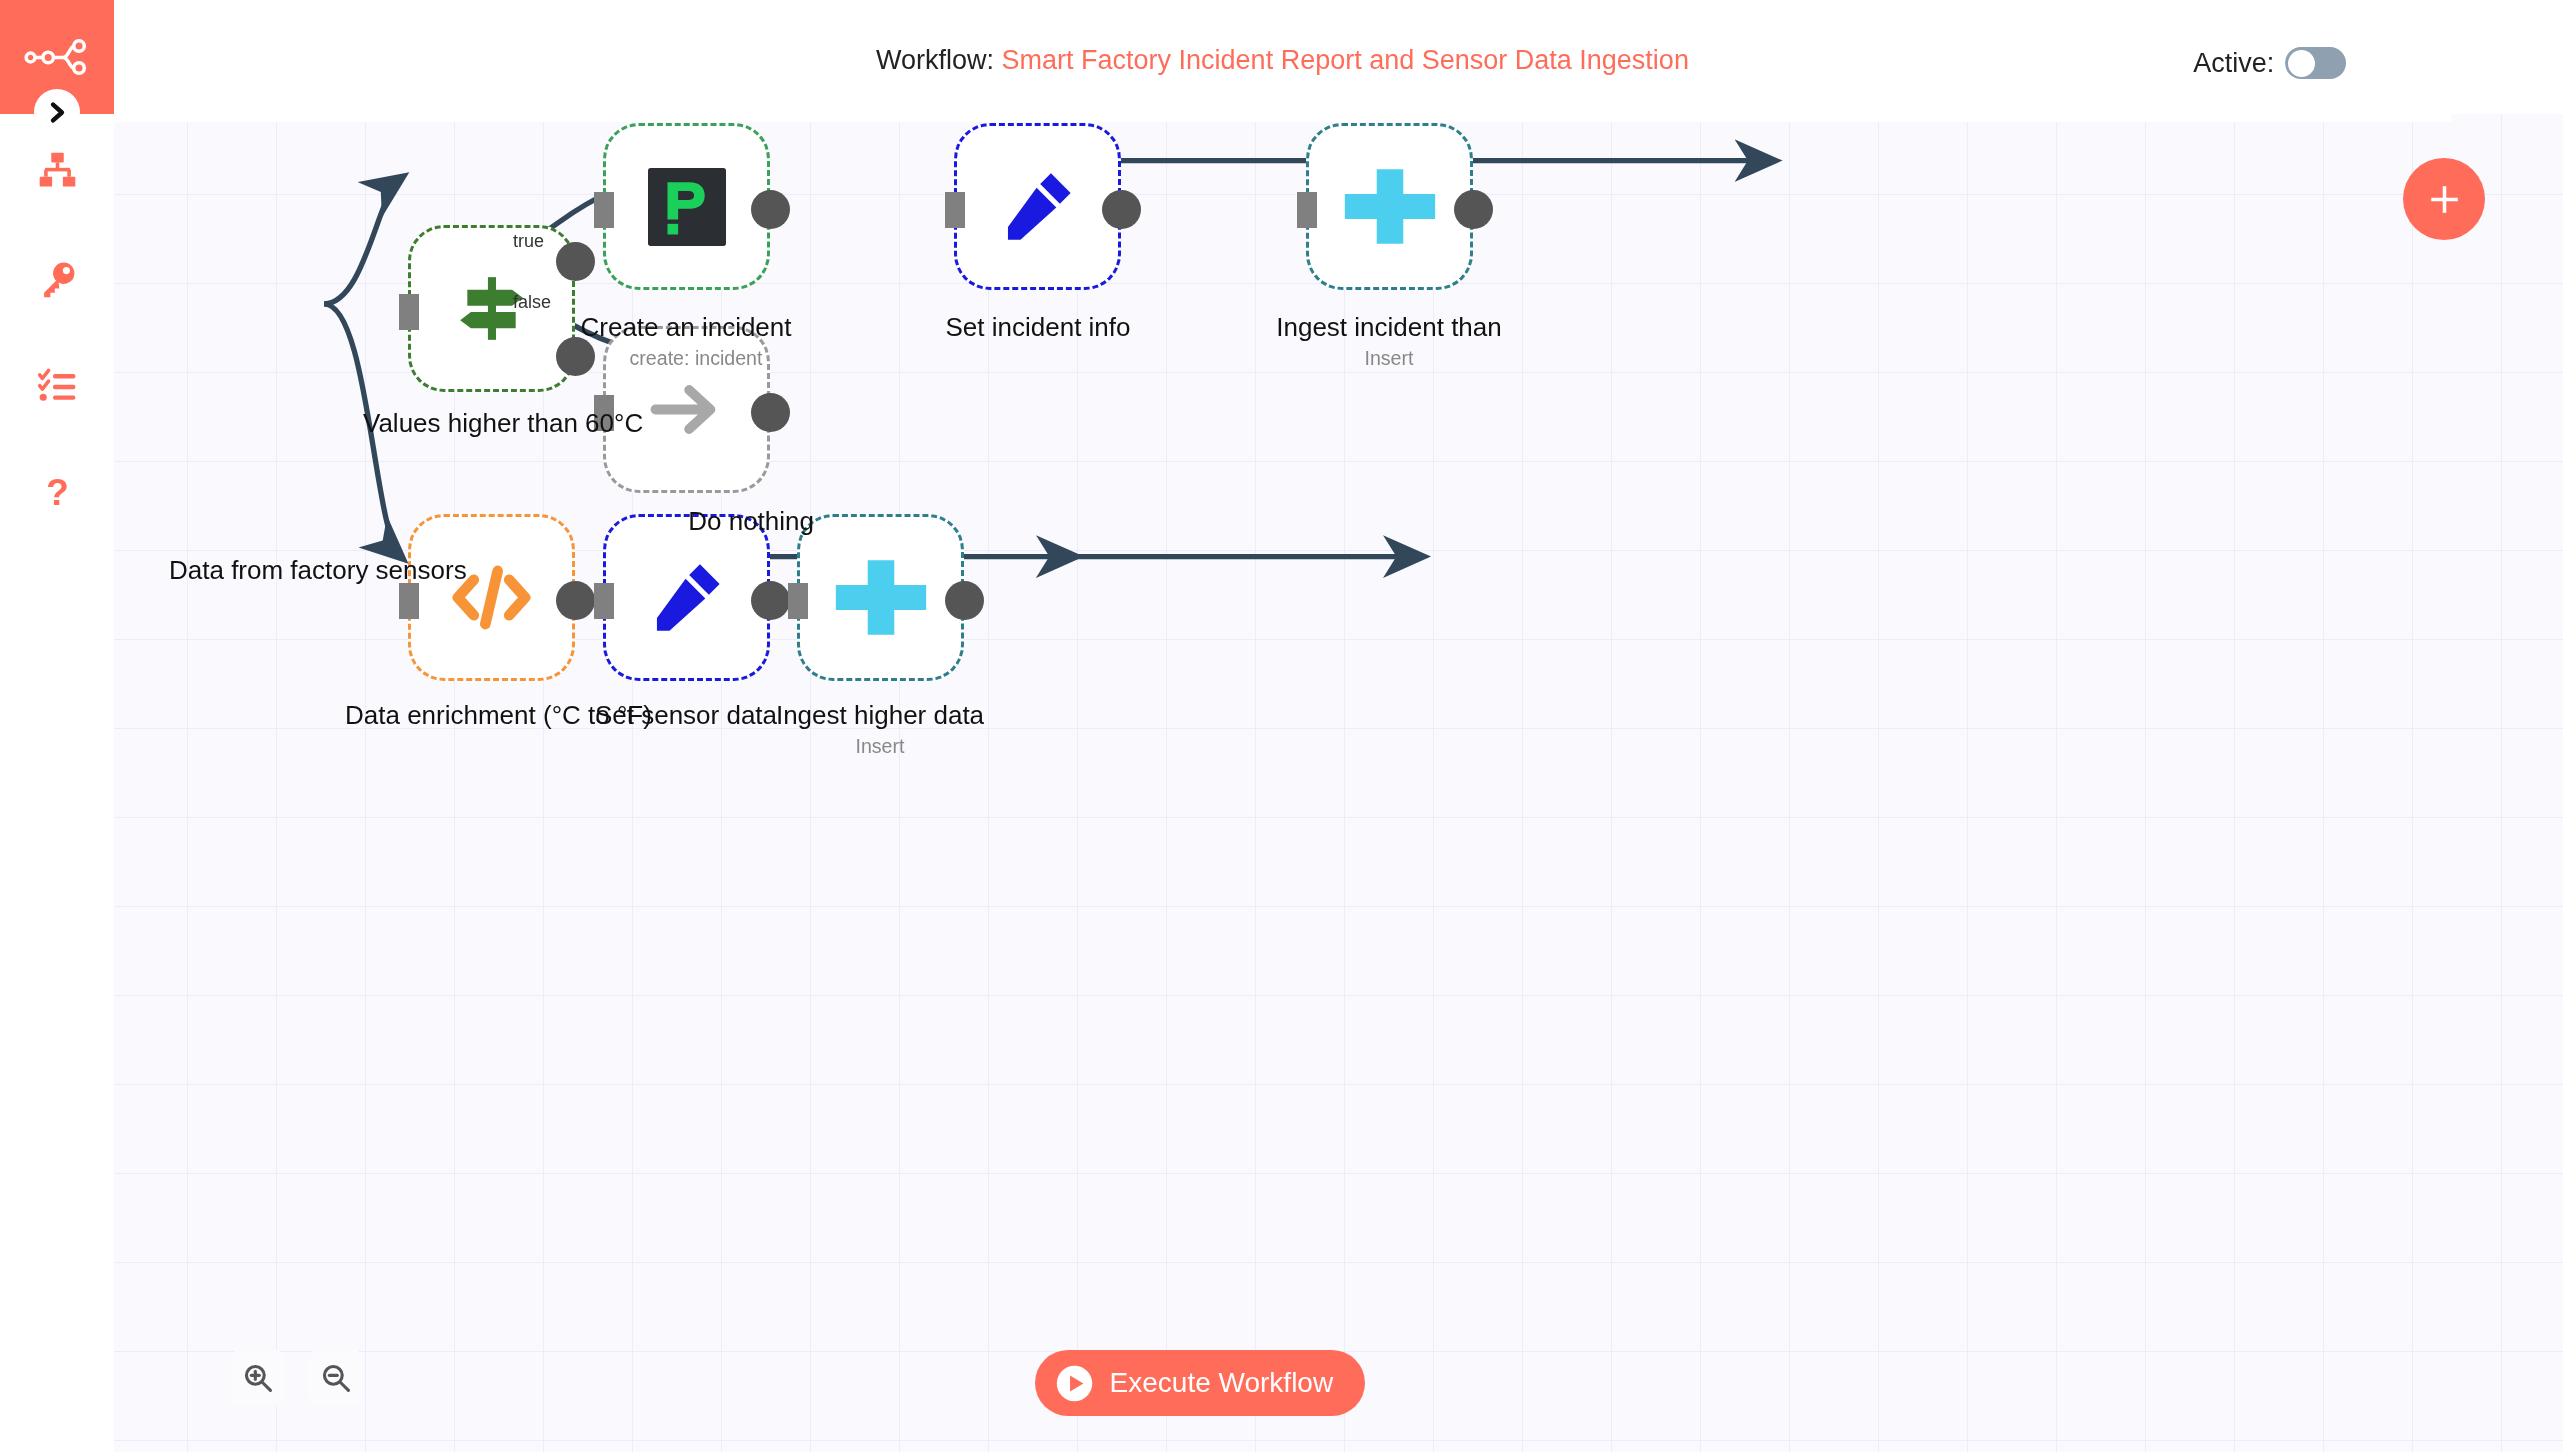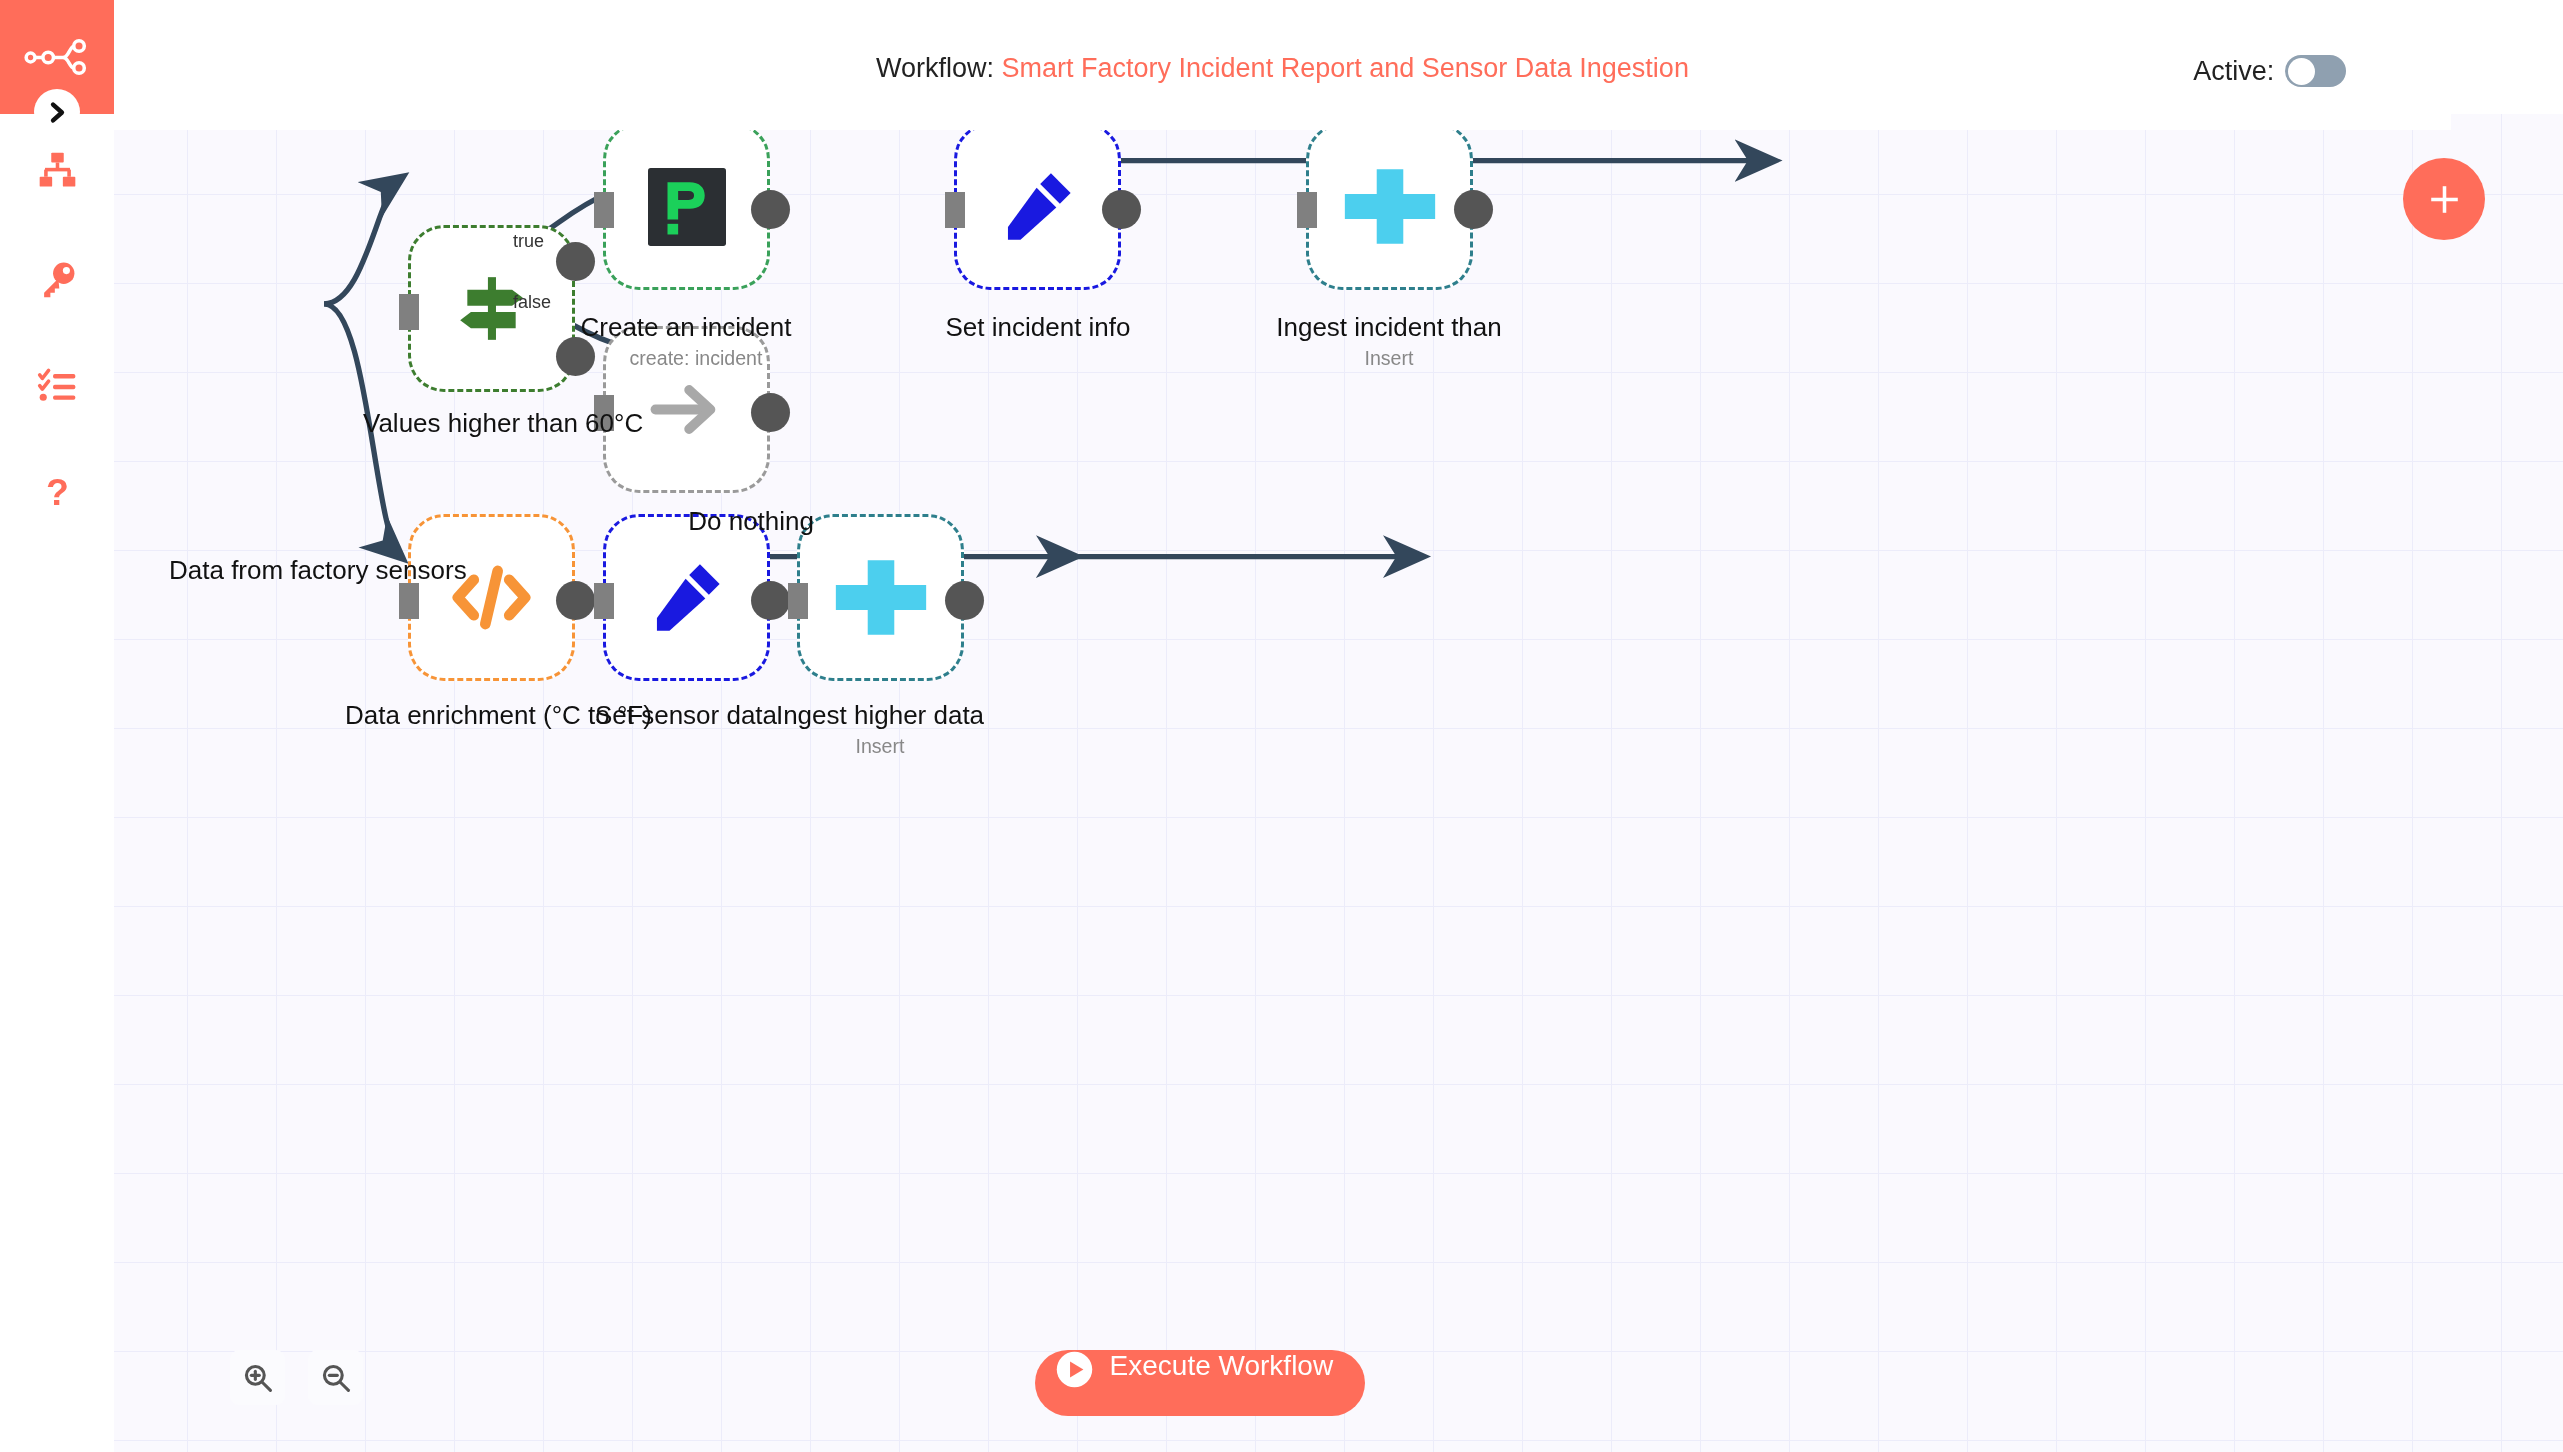--- a/index.html
+++ b/index.html
@@ -37,21 +37,21 @@
     display: flex; align-items: center; justify-content: center;
     cursor: pointer;
   }
   #side-workflows { top: 142px; }
   #side-credentials { top: 251px; }
   #side-executions { top: 358px; }
   #side-help { top: 465px; }
 
   
   #header {
-    position: absolute; left: 114px; top: 16px;
+    position: absolute; left: 114px; top: 8px;
     width: 2337px; height: 114px;
     background: #ffffff;
     z-index: 30;
     text-align: center;
   }
   #wf-title {
     position: absolute; left: 762px; top: 37px;
     font-size: 27px; color: #222222; white-space: nowrap;
   }
   #wf-title .wf-name { color: #ff6d5a; }
@@ -154,21 +154,21 @@
     display: flex; align-items: center; justify-content: center;
     cursor: pointer; z-index: 25;
   }
   #zoom-in  { left: 116px; }
   #zoom-out { left: 194px; }
 
   #execute-btn {
     position: absolute; left: 921px; bottom: 37px;
     height: 66px; padding: 0 32px 0 19.6px;
     border-radius: 33px; background: #ff6d5a;
-    display: flex; align-items: flex-start; gap: 16px;
+    display: flex; align-items: center; gap: 16px;
     cursor: pointer; z-index: 25; margin-top: 12px;
   }
   #execute-label { color: #ffffff; font-size: 28px; }
 </style>
 </head>
 <body>
 
 <div id="app">
 
   <div id="sidebar">

